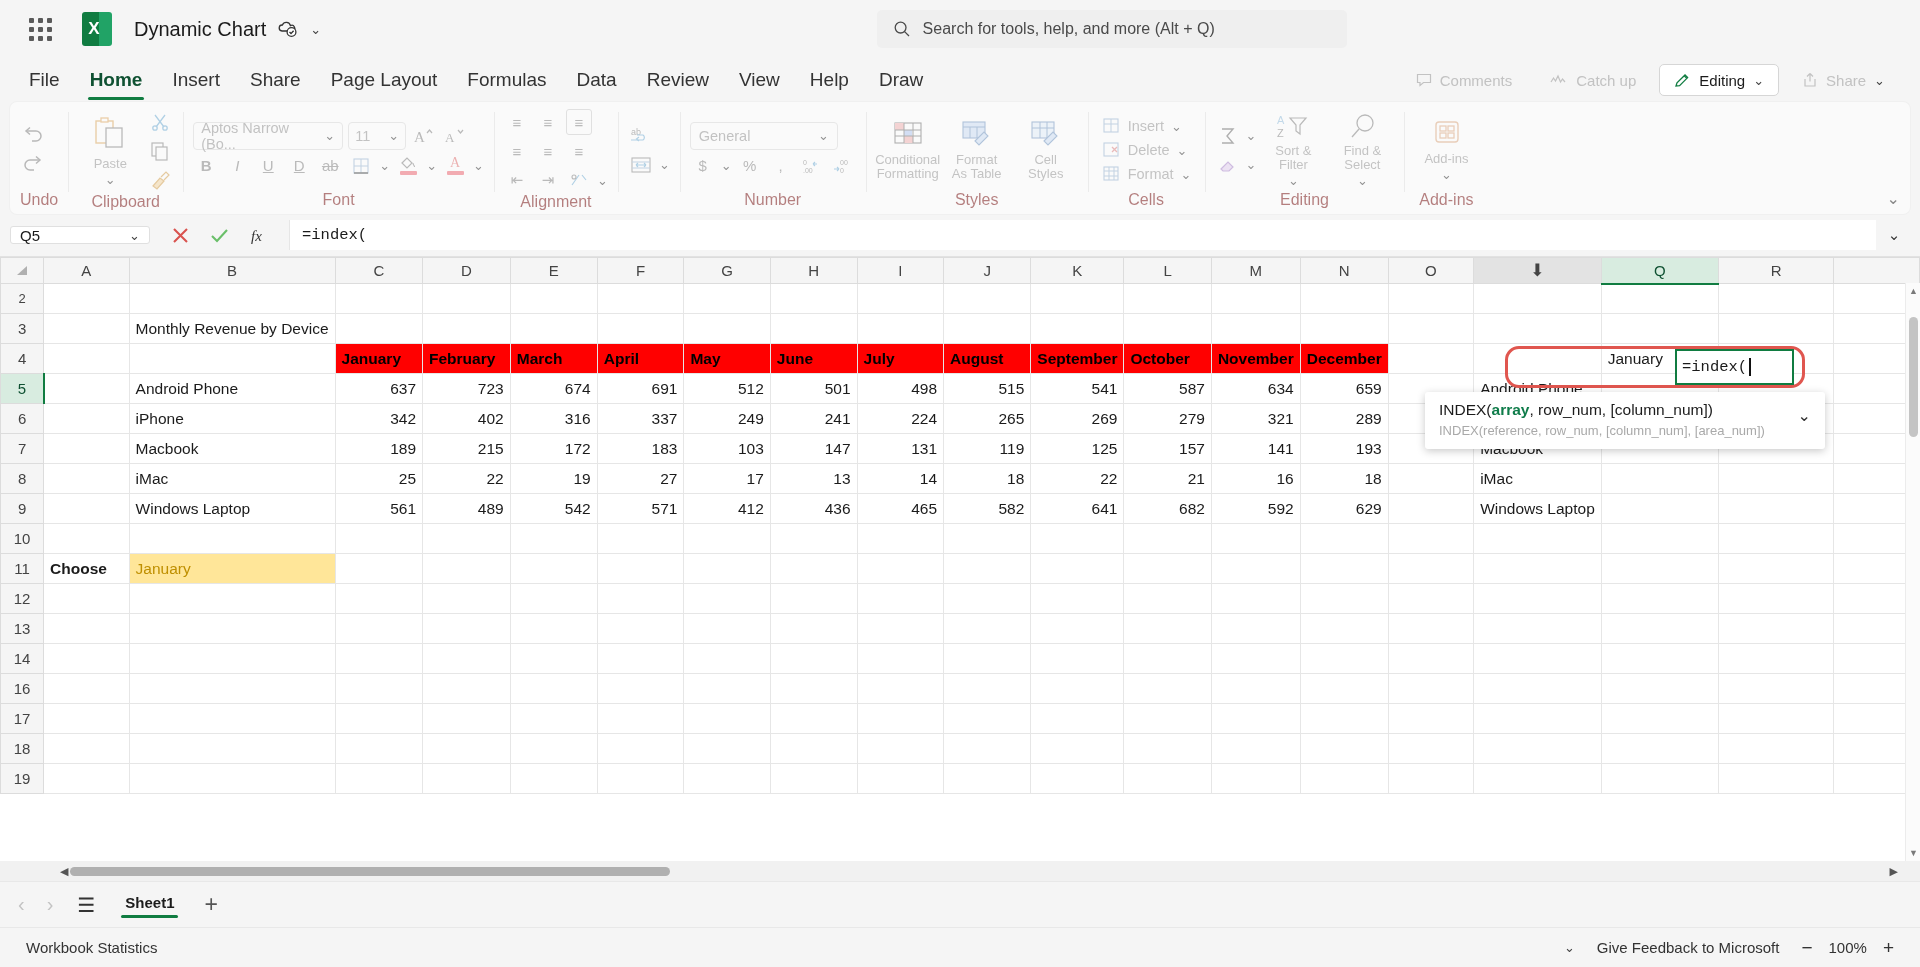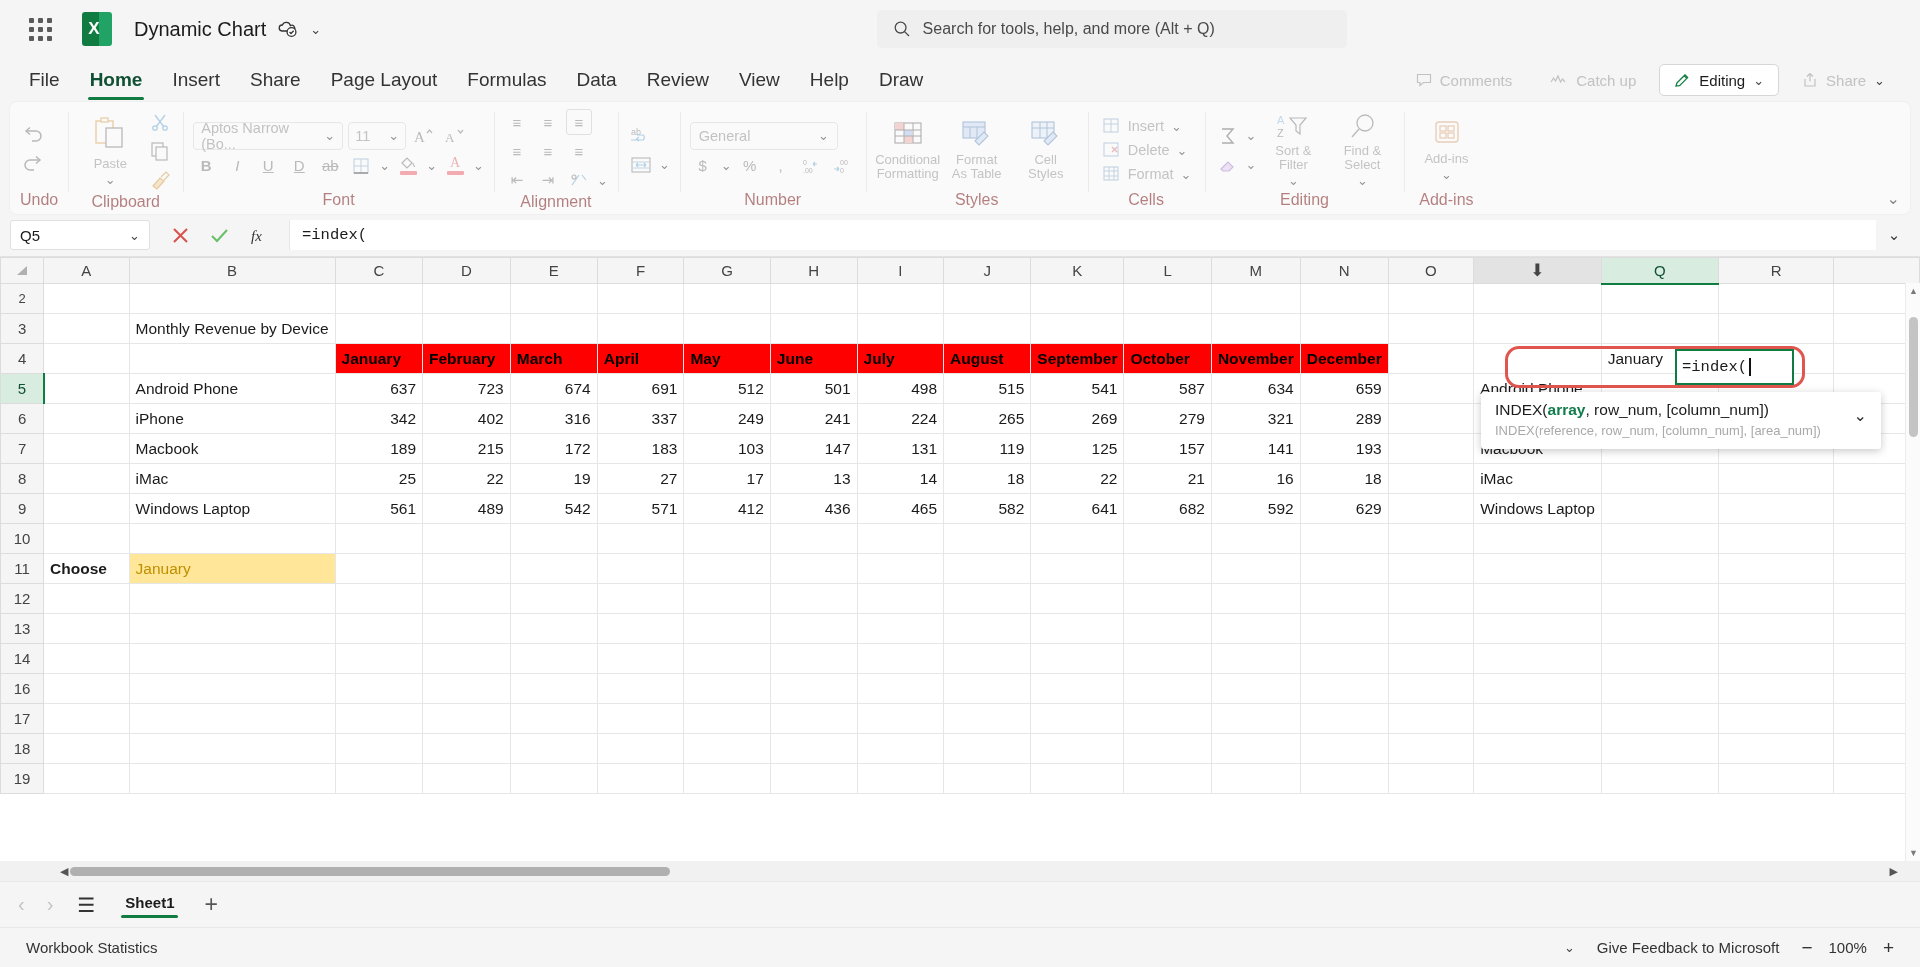--- a/index.html
+++ b/index.html
@@ -106,21 +106,21 @@
   .sq { width:26px;height:26px;display:flex;align-items:center;justify-content:center;
         border-radius:3px;cursor:pointer;color:#8a8a8a;font-size:15px;}
   .sq.boxed { border:1px solid #cfcfcf;}
   .underline-red { width:17px;height:3.5px;background:#f1707b;border-radius:1px;margin-top:1px;}
   .menuitem { display:flex;align-items:center;gap:7px;font-size:14.5px;color:#9b9b9b;cursor:pointer;padding:1.5px 3px;}
   .ribbon-collapse { position:absolute; right:10px; bottom:6px; color:#333; font-size:16px; cursor:pointer;}
 
   
   .fbar { flex:0 0 42px; height:42px; display:flex; align-items:center; background:#f5f5f5; padding: 0 10px; gap: 2px;}
   .namebox {
-    width:140px;height:30px;background:#fff;border:1px solid #e0e0e0;border-radius:3px;
+    width:140px;height:18px;background:#fff;border:1px solid #e0e0e0;border-radius:3px;
     display:flex;align-items:center;justify-content:space-between;padding:0 9px;font-size:15px;color:#1b1b1b;
   }
   .fb-icons { display:flex; align-items:center; gap:18px; padding: 0 18px; }
   .fb-ic { cursor:pointer; font-size:19px; display:flex; align-items:center;}
   .finput {
     flex:1; height:30px; background:#fff; border-left:1px solid #e6e6e6;
     display:flex; align-items:center; padding-left:12px;
     font-family:"Liberation Mono", monospace; font-size:15.5px; color:#1b1b1b;
   }
   .fb-chev { width:32px;display:flex;align-items:center;justify-content:center;color:#333;font-size:15px;cursor:pointer;}
@@ -1094,21 +1094,21 @@
     </tbody>
       </table>
 
     <div class="redbox" style="left:1505px; top:89px; width:300px; height:42px;"></div>
 
     <div class="greencell" style="left:1675px; top:92px; width:119px; height:36px;">
       <span>=index(</span>
       <span class="caret"></span>
     </div>
 
-    <div class="tooltip" style="left:1481px; top:135px; width:400px;">
+    <div class="tooltip" style="left:1425px; top:135px; width:400px;">
       <div class="tt-line1">
         <span>INDEX(</span><span class="arg">array</span><span>, row_num, [column_num])</span>
       </div>
       <div class="tt-line2">INDEX(reference, row_num, [column_num], [area_num])</div>
       <div class="tt-chev">⌄</div>
     </div>
 
     <div class="vscroll">
       <div class="vcap" style="top:3px;">▲</div>
       <div class="vthumb"></div>

